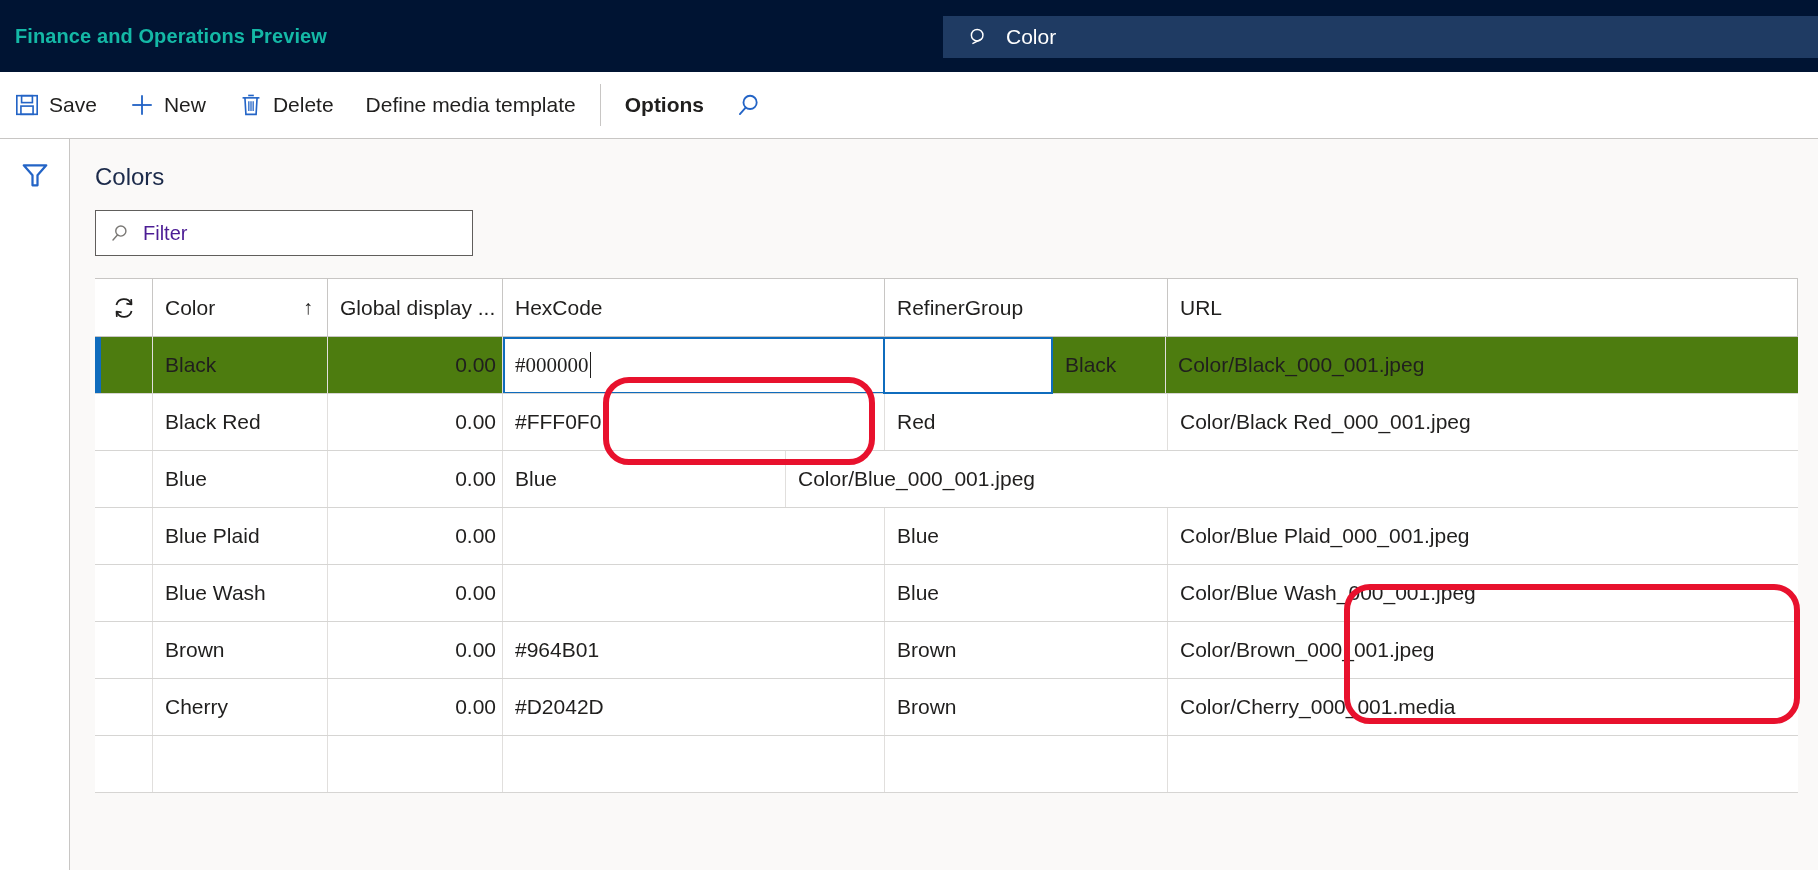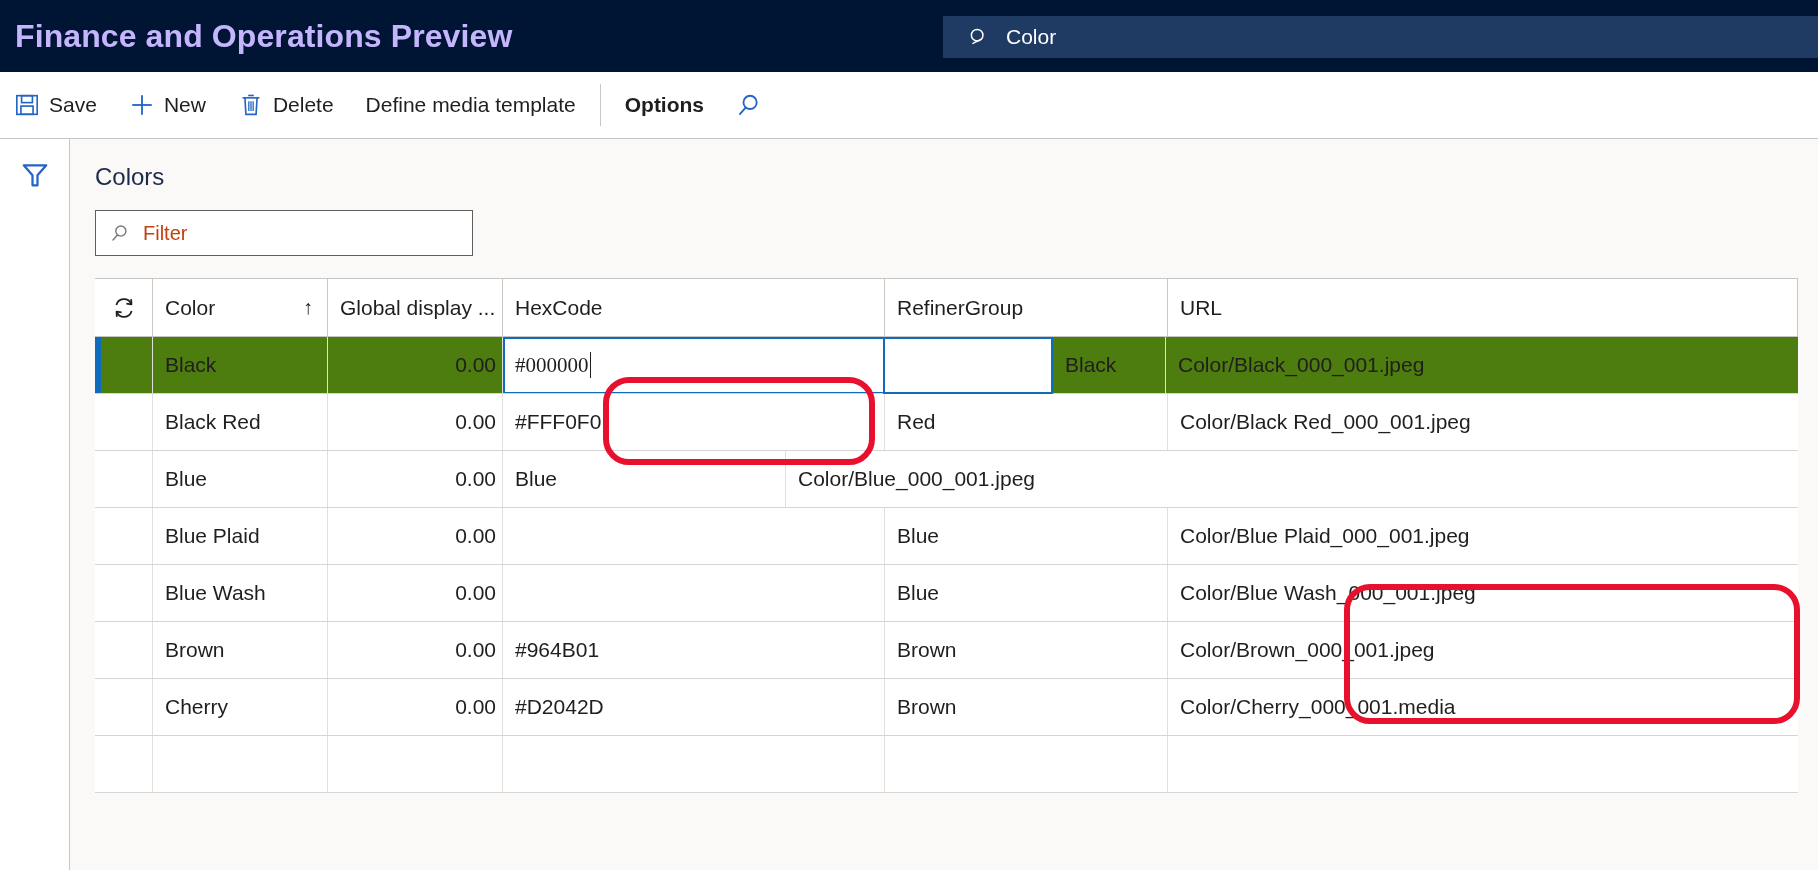--- a/index.html
+++ b/index.html
@@ -19,22 +19,22 @@
 
   
   .topbar {
     position: relative;
     height: 72px;
     background: #001433;
     display: flex;
     align-items: center;
   }
   .app-title {
-    color: #c4b5fd;
-    font-size: 32px;
+    color: #14b8a6;
+    font-size: 20px;
     font-weight: bold;
     letter-spacing: .1px;
     margin-left: 15px;
     white-space: nowrap;
   }
   .global-search {
     position: absolute;
     left: 943px;
     top: 16px;
     width: 875px;
@@ -144,21 +144,21 @@
     background: #ffffff;
     border: 1px solid #605e5c;
     box-sizing: border-box;
     display: flex;
     align-items: center;
     padding-left: 14px;
   }
   .quickfilter svg { width: 20px; height: 20px; margin-right: 13px; flex: 0 0 auto; display: block; }
   .qf-placeholder {
     font-size: 20px;
-    color: #c2410c;
+    color: #4c1d95;
   }
 
   
   .grid {
     margin-top: 22px;
     width: 1703px;
     border-top: 1px solid #c8c6c4;
     box-sizing: border-box;
   }
   .grid-row {

